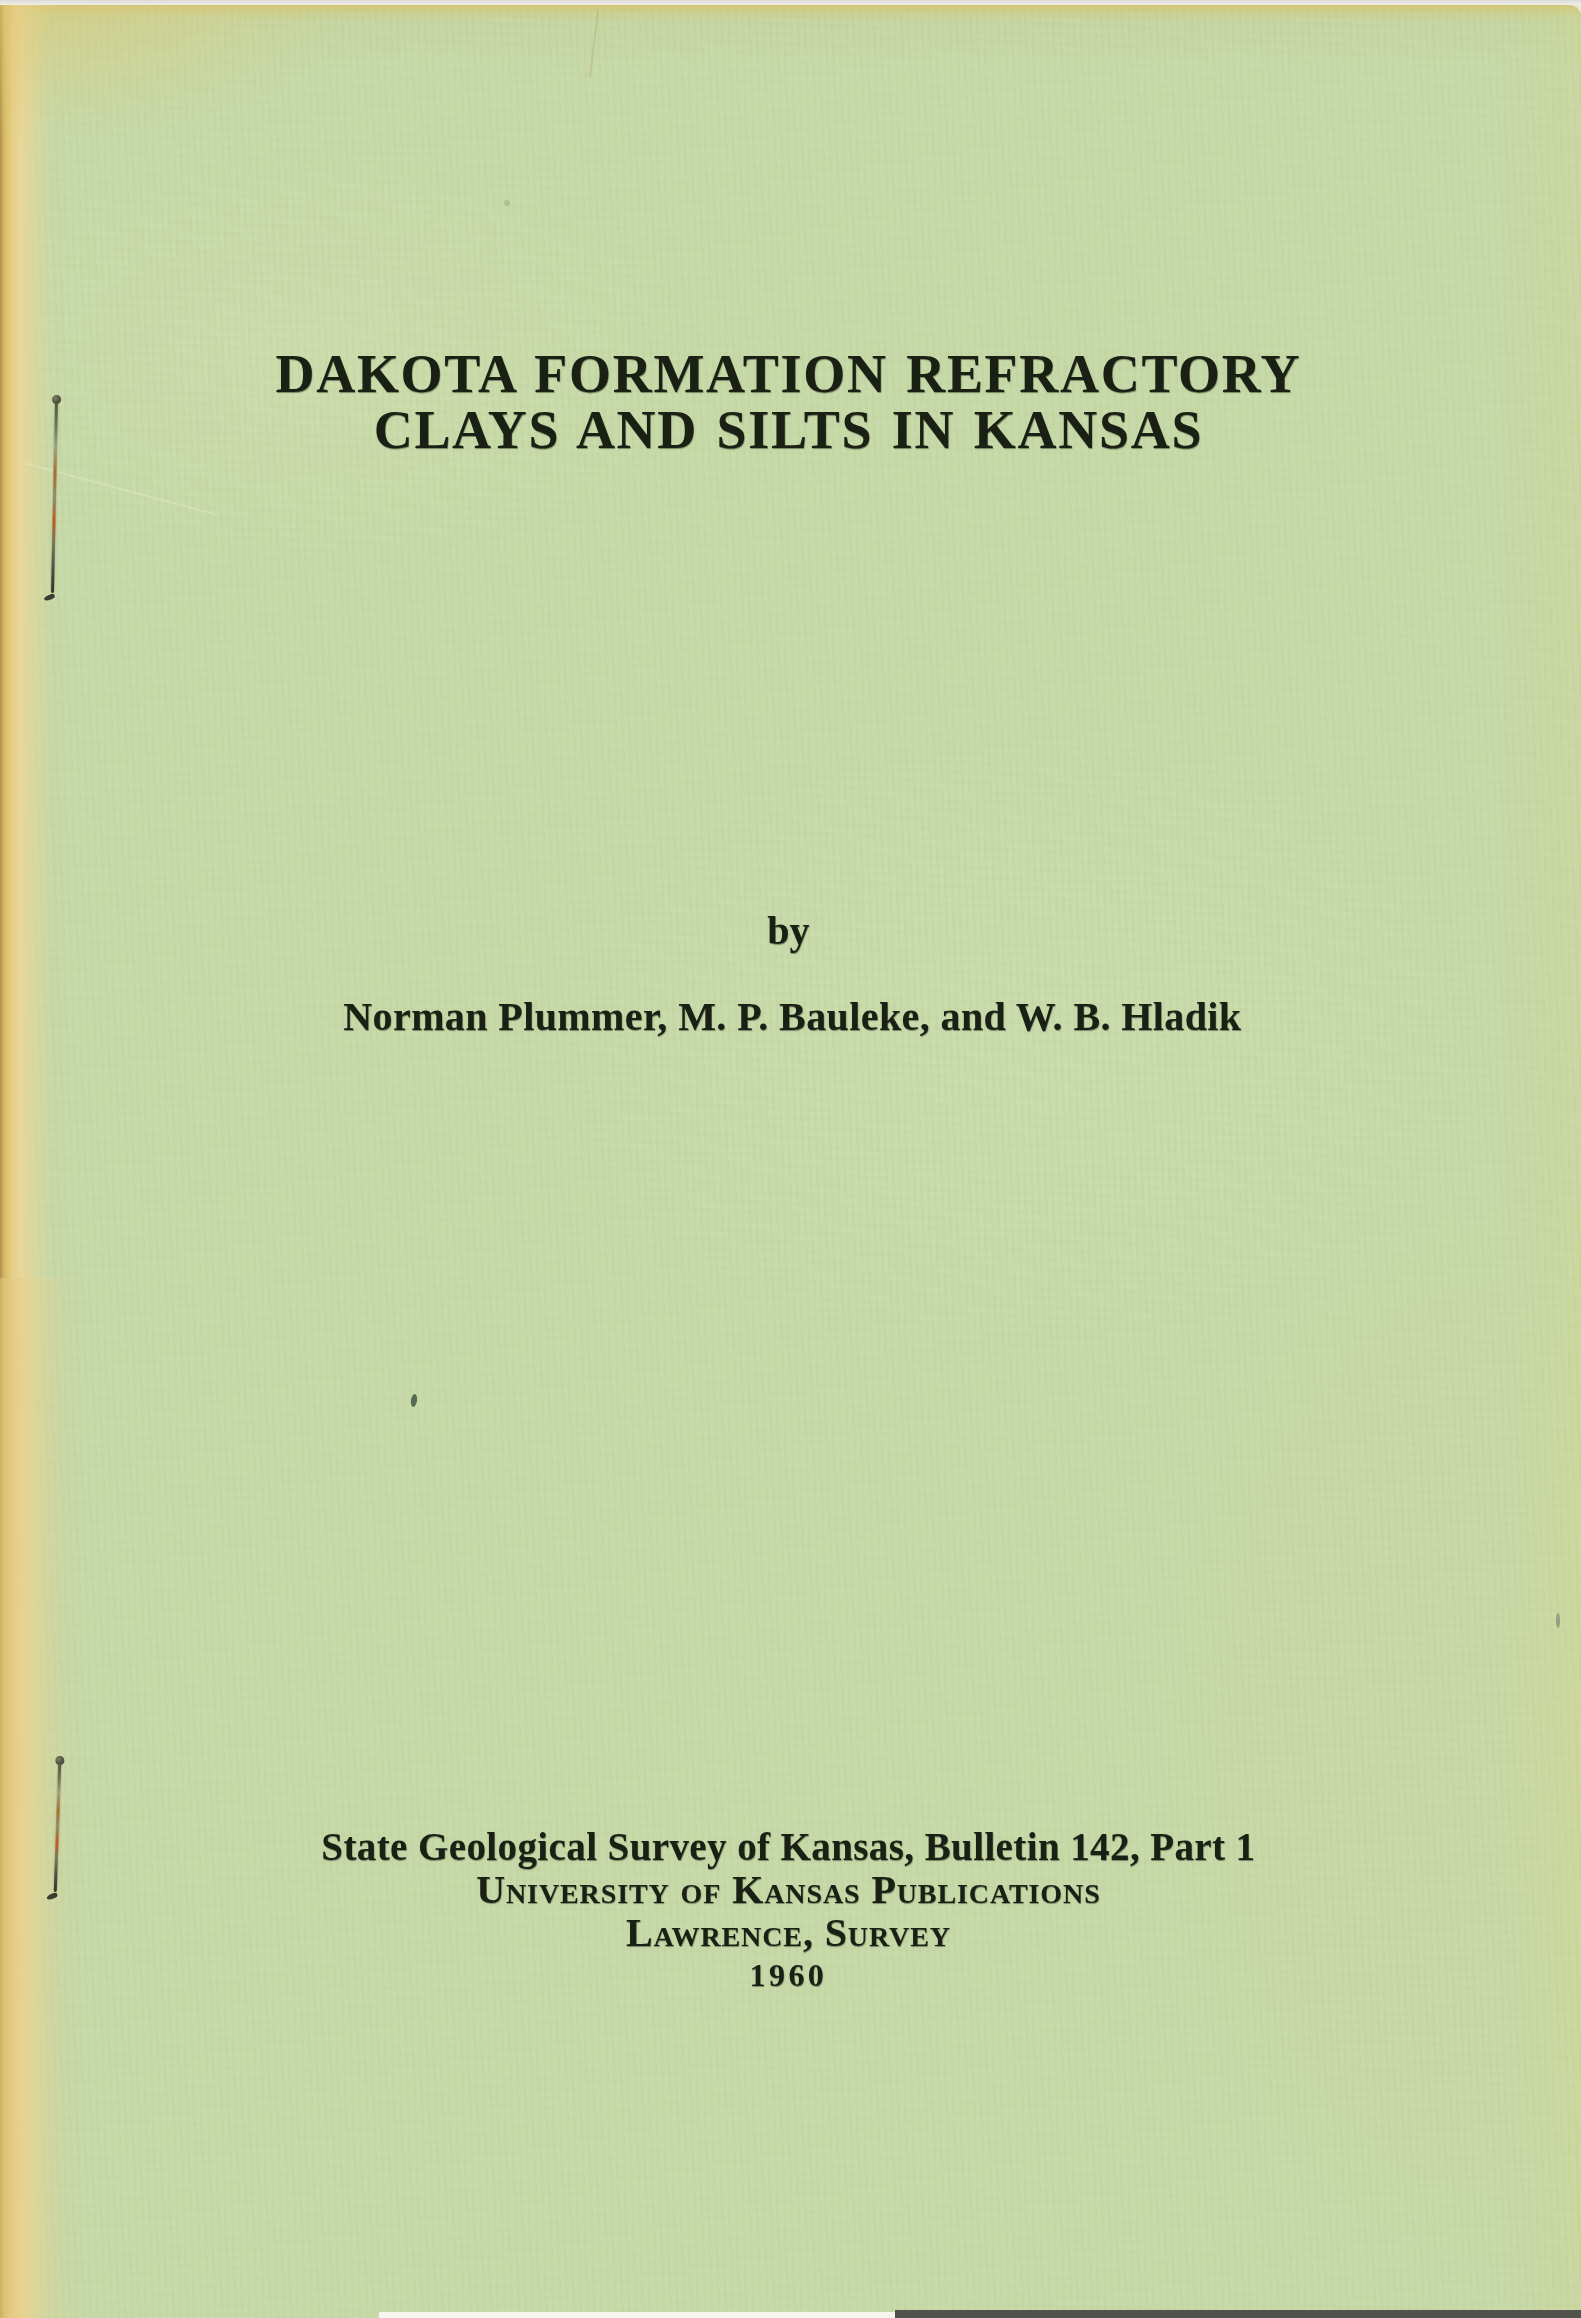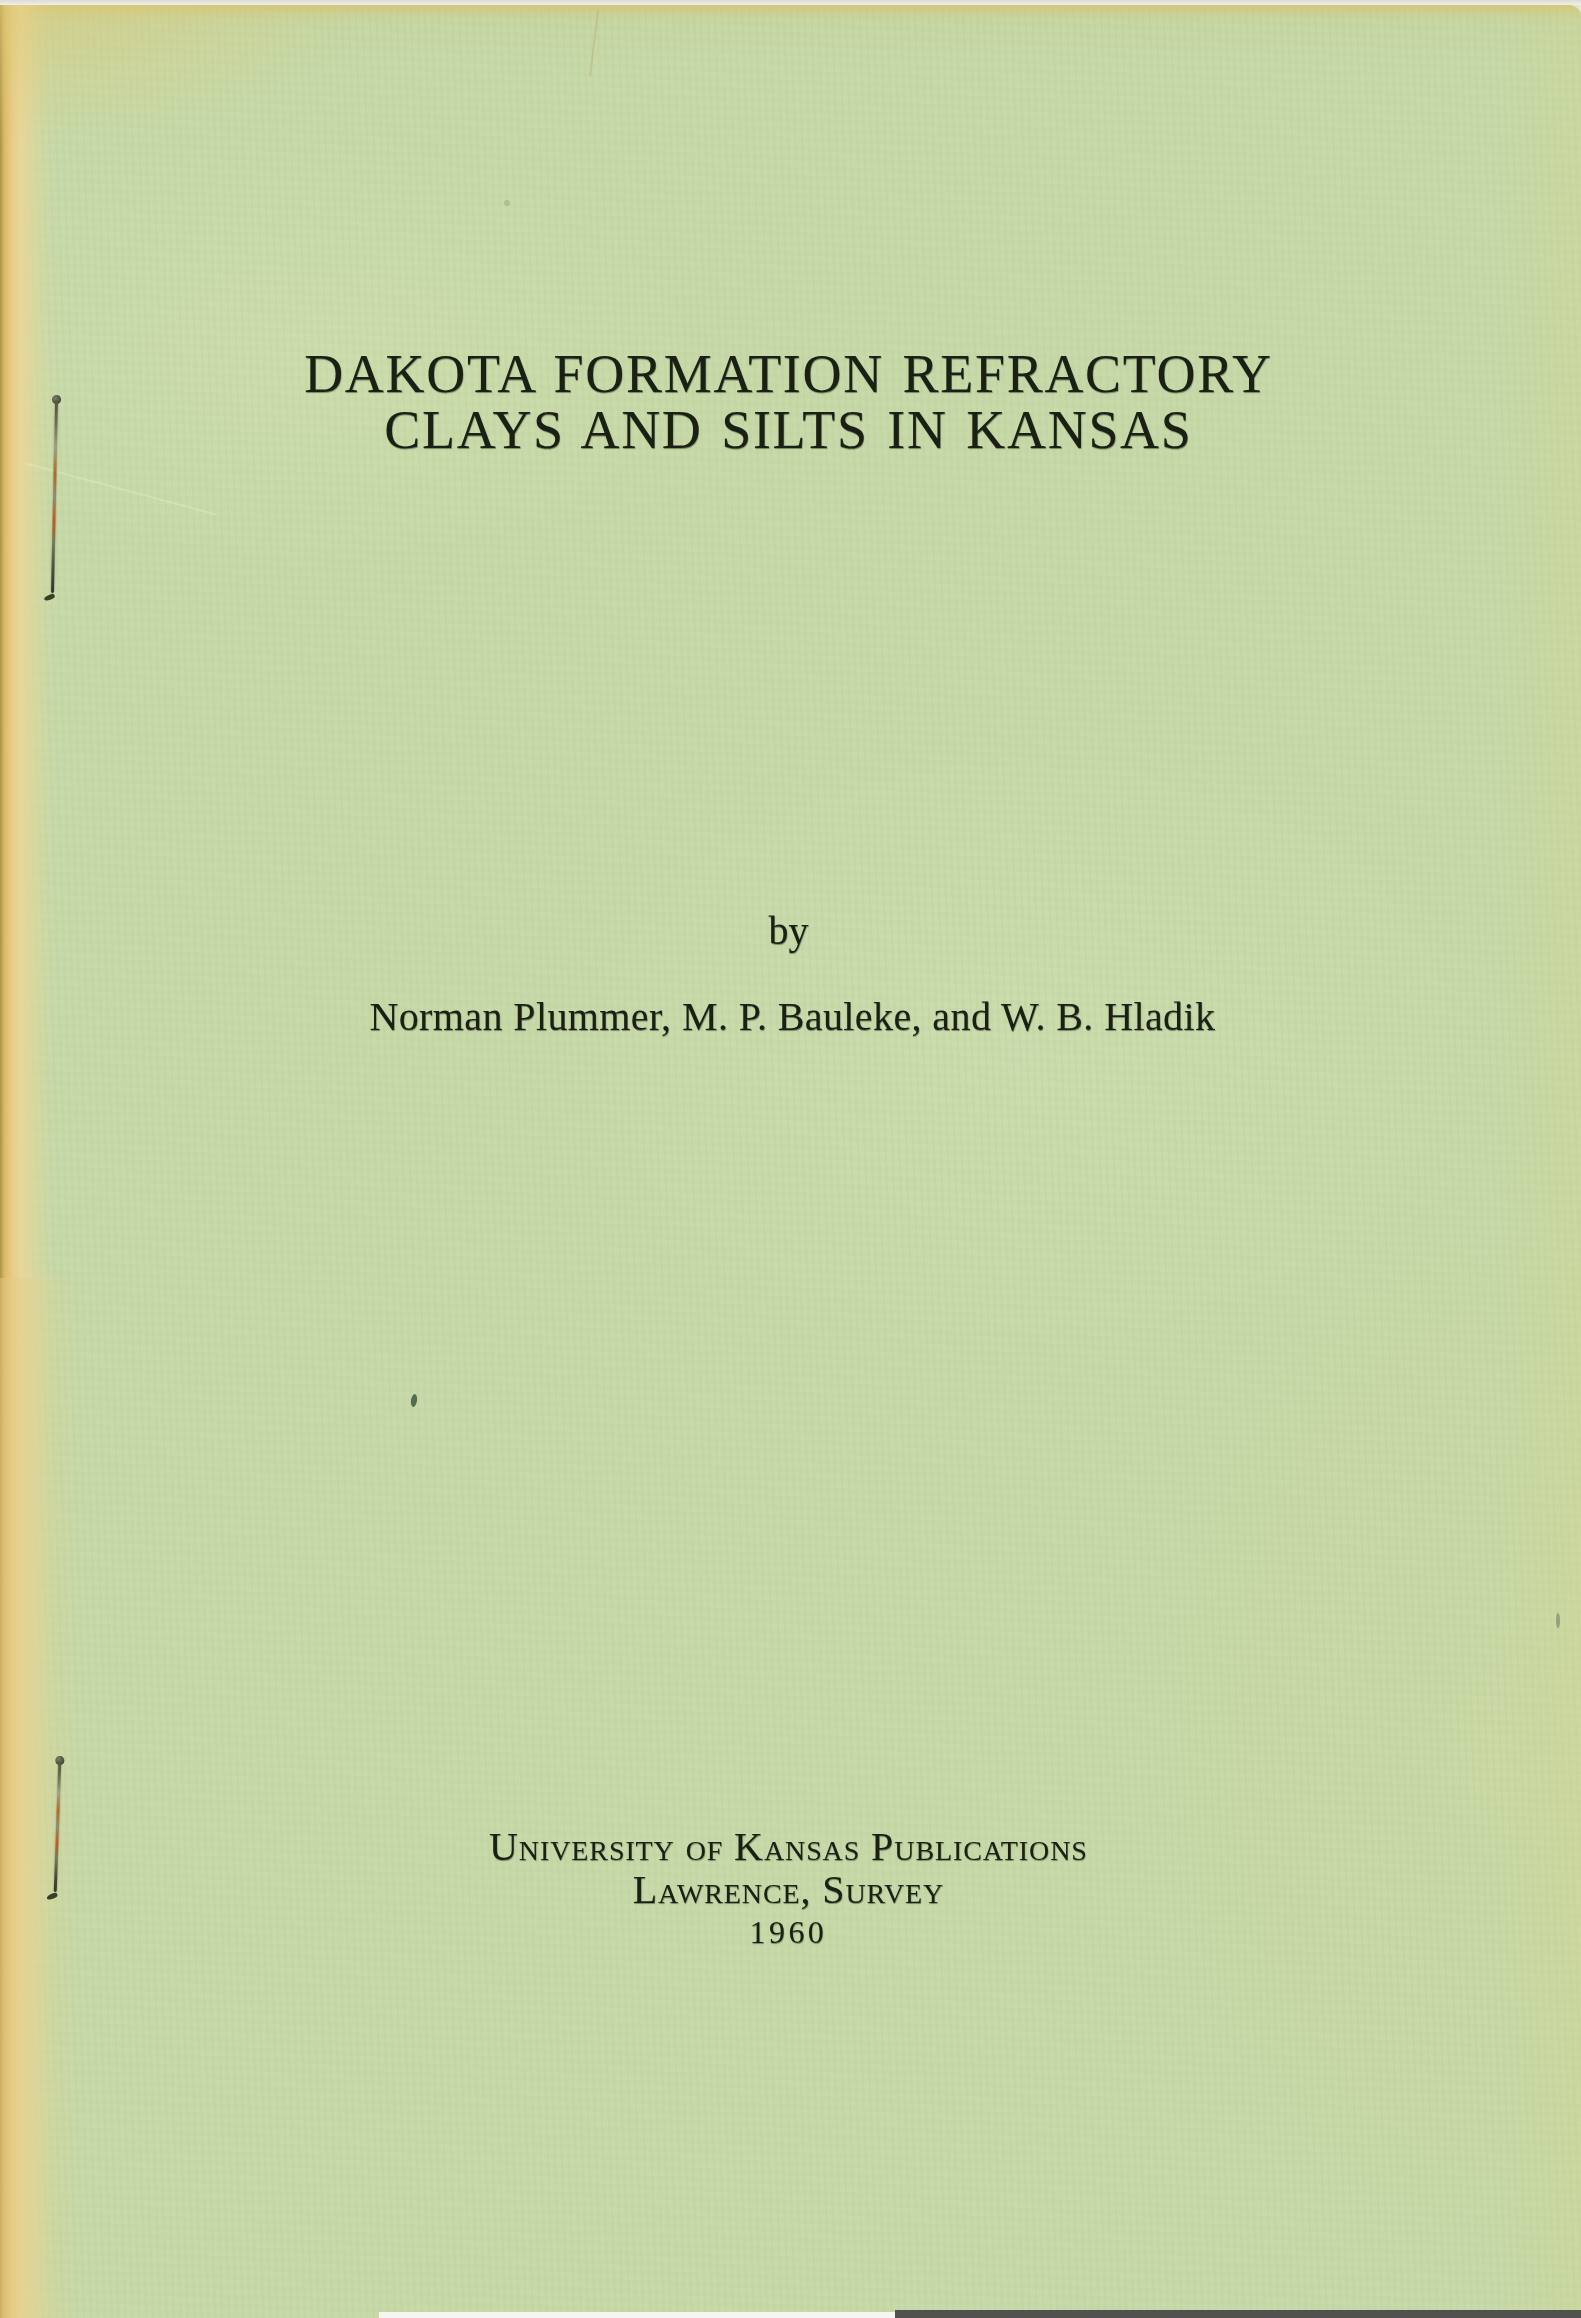--- a/index.html
+++ b/index.html
@@ -156,21 +156,21 @@
     left: 593px; top: 5.2px;
     width: 1.7px; height: 67px;
     background: rgba(183, 172, 104, 0.4);
     transform: rotate(7deg);
     border-radius: 1.7px;
   }
   
   .ink {
     color: #1b2014;
     text-shadow: 0.5px 0.5px 0.9px rgba(25, 32, 18, 0.45);
-    font-weight: normal;
+    font-weight: bold;
     z-index: 4;
   }
   .title-block {
     position: absolute;
     left: 0; right: 5.2px;
     top: 341px;
     text-align: center;
     font-size: 54px;
     line-height: 56px;
     letter-spacing: 1.7px;
@@ -250,20 +250,21 @@
     <div class="title-block ink">
       <div>DAKOTA FORMATION REFRACTORY</div>
       <div>CLAYS AND SILTS IN KANSAS</div>
     </div>
 
     <div class="byline ink">by</div>
 
     <div class="authors ink">Norman Plummer, M. P. Bauleke, and W. B. Hladik</div>
 
     <div class="publisher-block ink">
+      <div class="publisher-line1">State Geological Survey of Kansas, Bulletin 142, Part 1</div>
       <div class="publisher-smallcaps">University of Kansas Publications</div>
       <div class="publisher-smallcaps">Lawrence, Survey</div>
       <div class="publisher-year">1960</div>
     </div>
   </div>
 
   <div class="bottom-white-strip"></div>
   <div class="bottom-dark-strip"></div>
 </div>
 

